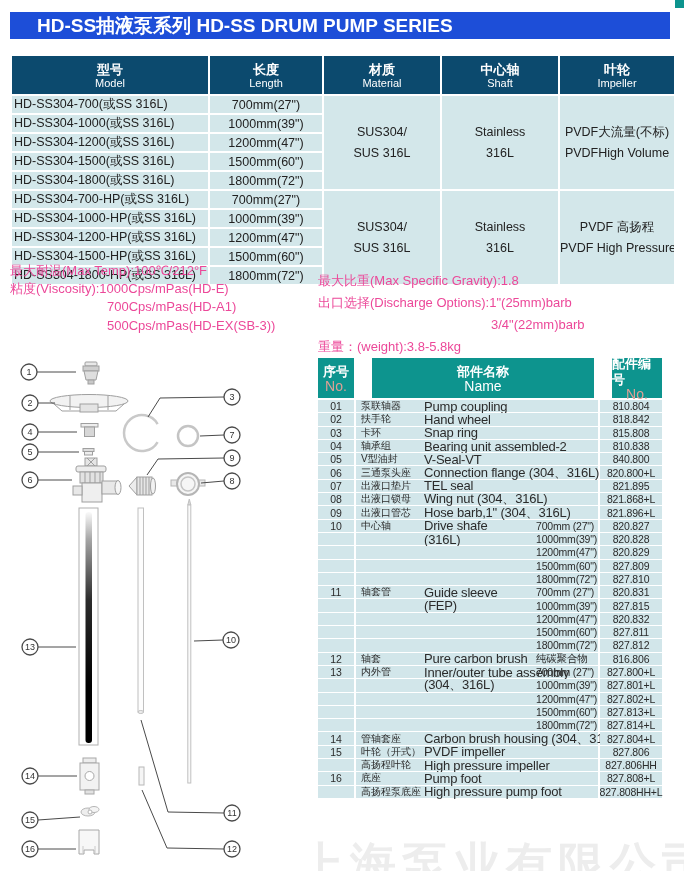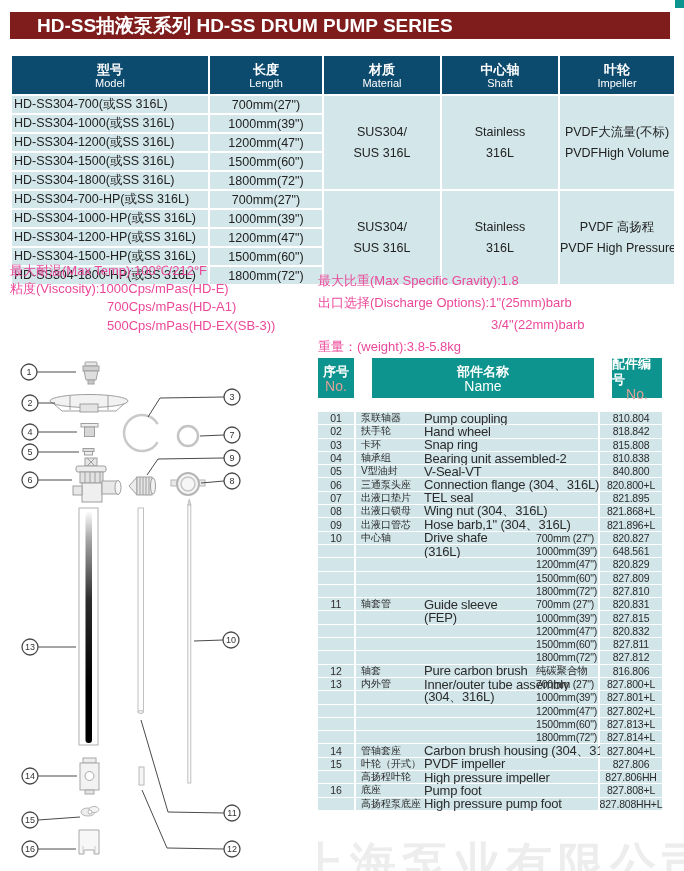--- a/index.html
+++ b/index.html
@@ -1,21 +1,21 @@
 <!DOCTYPE html>
 <html><head>
 <meta charset="utf-8">
 <style>
   html,body{margin:0;padding:0;background:#fff;}
   #page{position:relative;width:684px;height:871px;background:#fff;overflow:hidden;
         font-family:"Liberation Sans", sans-serif;color:#2b2b2b;}
 
   
   .corner-accent{position:absolute;right:0;top:0;width:9px;height:8px;background:#0d948e;}
-  .title-bar{position:absolute;left:10px;top:12px;width:660px;height:27px;background:#7f1d1d;
+  .title-bar{position:absolute;left:10px;top:12px;width:660px;height:27px;background:#1d4ed8;
              color:#fff;font-weight:bold;font-size:19px;line-height:27px;padding-left:27px;
              box-sizing:border-box;white-space:nowrap;}
 
   
   .main-table{position:absolute;left:10px;top:54px;border-collapse:separate;border-spacing:2px;
               table-layout:fixed;width:666px;}
   .main-table th{background:#0c4a6e;color:#fff;padding:0;height:38px;vertical-align:middle;}
   .main-table .hcn{font-size:13px;font-weight:bold;line-height:15px;}
   .main-table .hen{font-size:11px;font-weight:normal;line-height:12px;}
   .main-table td{background:#d3e7ea;font-size:12.5px;color:#222;height:15.4px;padding:0;
@@ -26,21 +26,21 @@
 
   
   .spec{position:absolute;font-size:13px;color:#ec4899;white-space:nowrap;}
   .spec-left{left:10px;top:262px;line-height:18.2px;}
   .spec-left .ind{margin-left:97px;}
   .spec-right{left:318px;top:270px;line-height:22px;}
   .spec-right .ind{margin-left:173px;}
 
   
   .parts{position:absolute;left:318px;top:358px;width:344px;}
-  .parts-head{display:flex;column-gap:18px;height:40px;margin-bottom:14px;}
+  .parts-head{display:flex;column-gap:18px;height:40px;margin-bottom:2px;}
   .parts-head .cell{background:#0d948e;color:#fff;display:flex;flex-direction:column;
                     justify-content:center;align-items:center;}
   .parts-head .cell .cn{font-size:13px;font-weight:bold;line-height:16px;}
   .parts-head .cell .en{font-size:14px;line-height:13px;}
   .parts-head .cell .en.salmon{color:#dfa096;}
   .ph-no{width:36px;} .ph-name{flex:1;} .ph-code{width:50px;}
   .p-row{display:flex;column-gap:2px;height:13.3px;box-sizing:border-box;}
   .p-row > div{background:#d2e6ea;border-bottom:1.5px solid #fff;box-sizing:border-box;
                display:flex;align-items:center;overflow:visible;white-space:nowrap;}
   .p-no{width:36px;justify-content:center;font-size:10.5px;}
@@ -497,21 +497,21 @@
           <div class="p-code">820.827</div>
         </div>
 
         <div class="p-row">
           <div class="p-no"></div>
           <div class="p-name">
             <span class="p-cn"></span>
             <span class="p-en">(316L)</span>
             <span class="p-size">1000mm(39")</span>
           </div>
-          <div class="p-code">648.561</div>
+          <div class="p-code">820.828</div>
         </div>
 
         <div class="p-row">
           <div class="p-no"></div>
           <div class="p-name">
             <span class="p-cn"></span>
             <span class="p-en"></span>
             <span class="p-size">1200mm(47")</span>
           </div>
           <div class="p-code">820.829</div>

